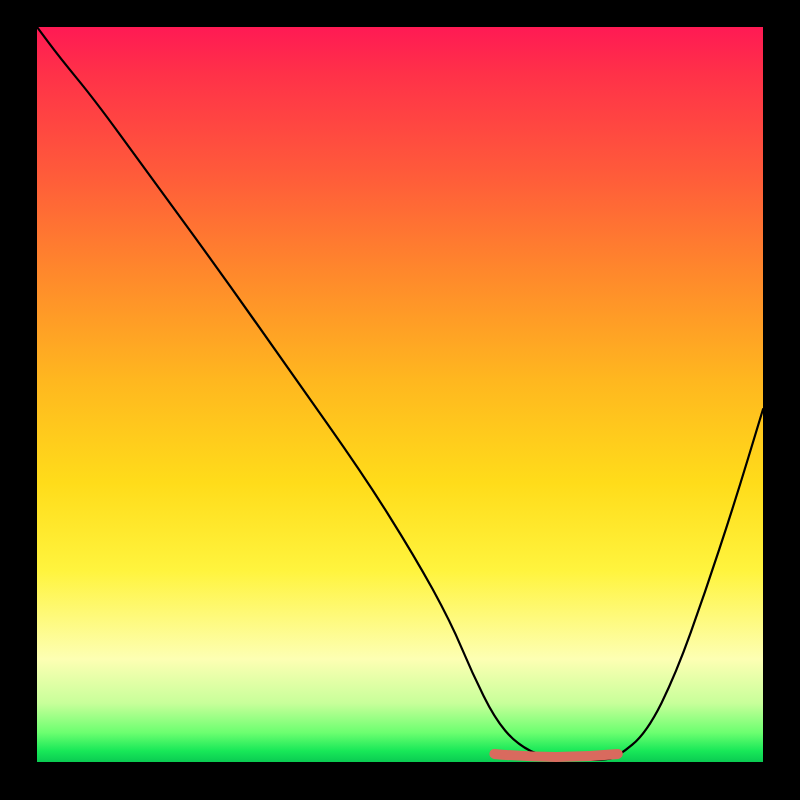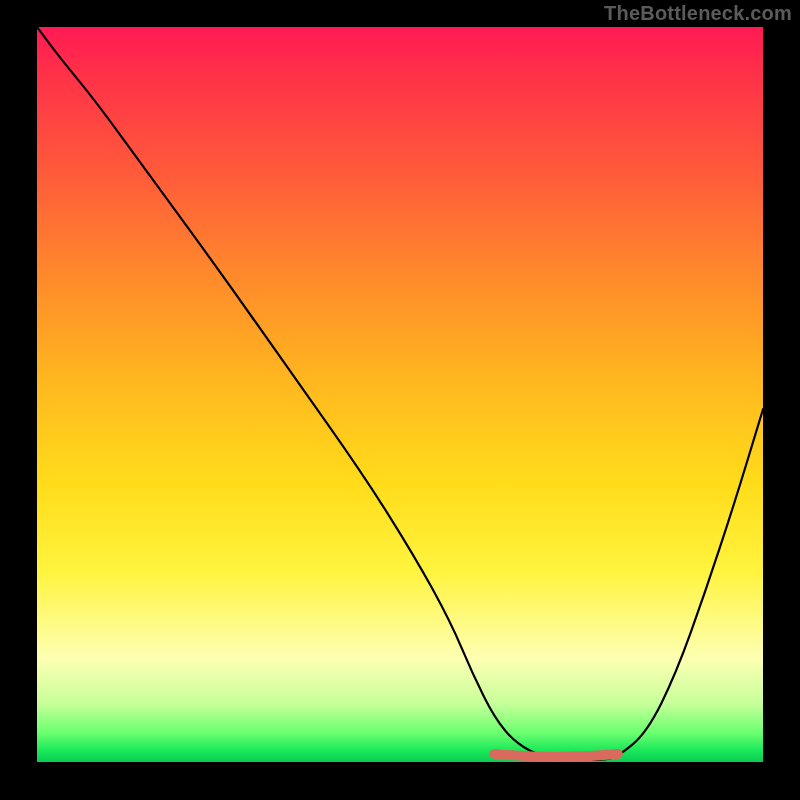--- a/index.html
+++ b/index.html
@@ -58,21 +58,20 @@
     position: absolute;
     inset: 0;
     width: 100%;
     height: 100%;
   }
 </style>
 </head>
 <body>
 <div class="frame">
 
-  <div class="watermark">TheBottleneck.com</div>
 
   <div class="plot-area">
     <div class="gradient"></div>
     <svg class="curve" viewBox="0 0 726 735" preserveAspectRatio="none">
 
       <path id="curve-path" fill="none" stroke="#000000" stroke-width="2.2" stroke-linecap="round" d="M 0.0 0.0 Q 0.0 0.0 10.9 14.7 Q 21.8 29.4 39.9 51.4 Q 58.1 73.5 83.5 108.4 Q 108.9 143.3 145.2 192.9 Q 181.5 242.5 217.8 294.0 Q 254.1 345.4 290.4 396.9 Q 326.7 448.3 352.1 488.8 Q 377.5 529.2 395.7 562.3 Q 413.8 595.4 424.7 621.1 Q 435.6 646.8 446.5 668.8 Q 457.4 690.9 468.3 703.8 Q 479.2 716.6 493.7 724.0 Q 508.2 731.3 522.7 732.1 Q 537.2 732.8 551.8 732.8 Q 566.3 732.8 573.5 731.3 Q 580.8 729.9 595.3 717.7 Q 609.8 705.6 624.4 676.2 Q 638.9 646.8 653.4 606.4 Q 667.9 566.0 682.4 521.9 Q 697.0 477.8 711.5 430.0 T 726.0 382.2"></path>
 
       <path id="trough-path" fill="none" stroke="#d96a5e" stroke-width="10" stroke-linecap="round" d="M 457.4 726.9 Q 519.1 732.9 580.8 726.9"></path>
     </svg>
   </div>

